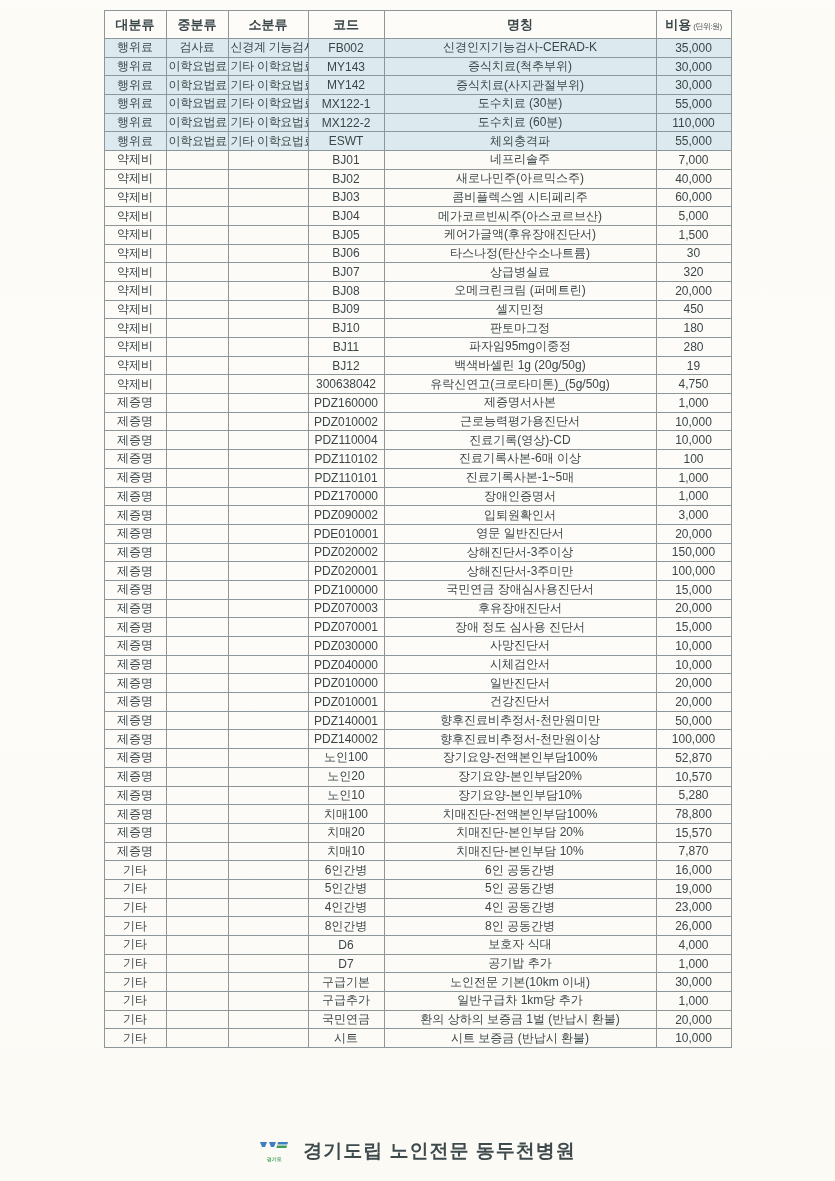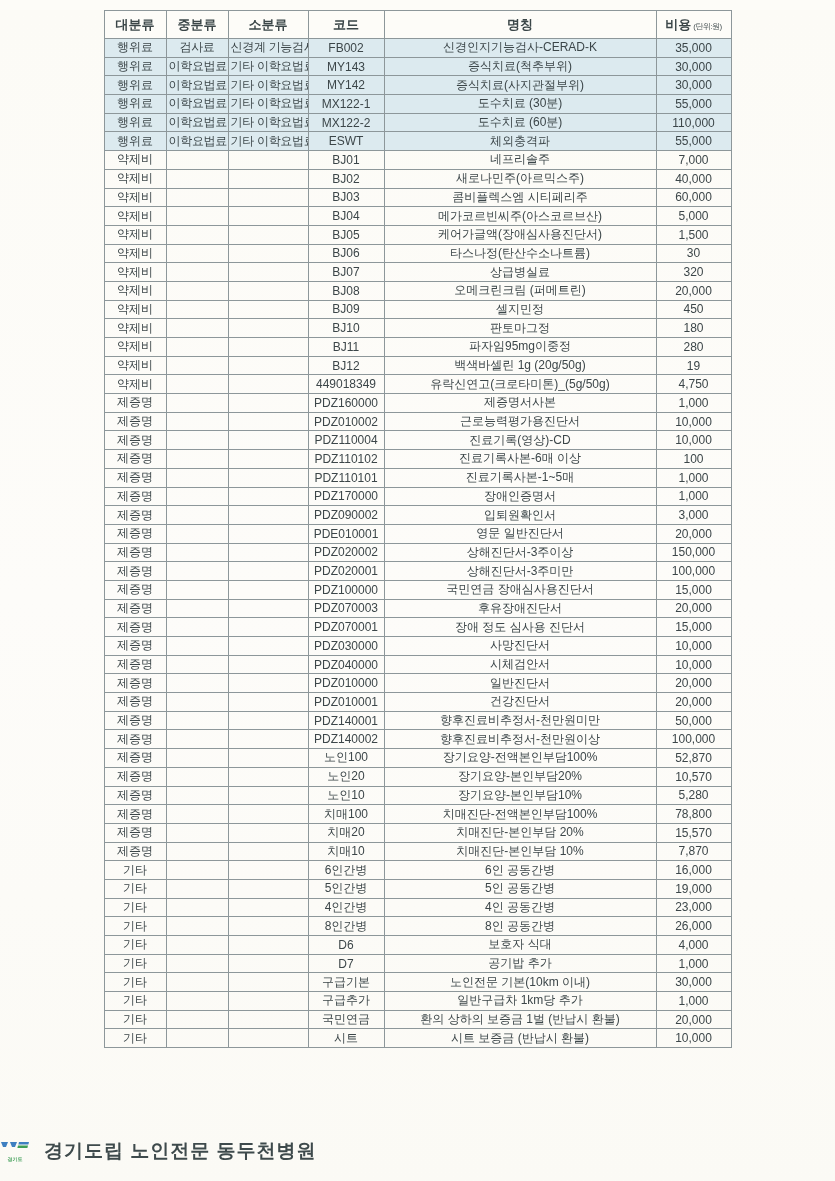--- a/index.html
+++ b/index.html
@@ -59,21 +59,21 @@
     color:#4a5456;
     margin-left:2px;
     letter-spacing:-0.5px;
   }
   .footer{
     position:absolute;
     left:0;right:0;
     top:1128px;
     display:flex;
     align-items:center;
-    justify-content:flex-start;
+    justify-content:center;
     gap:14px;
   }
   .hospital{
     font-size:19px;
     font-weight:bold;
     color:#3e4a4c;
     letter-spacing:1px;
   }
   .logo{display:inline-flex;flex-direction:column;align-items:center;line-height:1;}
   .logo-caption{font-size:5px;color:#3f9e57;font-weight:bold;margin-top:1px;}
@@ -182,21 +182,21 @@
           <td class="c-sub"></td>
           <td class="c-code">BJ04</td>
           <td class="c-name">메가코르빈씨주(아스코르브산)</td>
           <td class="c-cost">5,000</td>
         </tr>
         <tr>
           <td class="c-major">약제비</td>
           <td class="c-mid"></td>
           <td class="c-sub"></td>
           <td class="c-code">BJ05</td>
-          <td class="c-name">케어가글액(장애심사용진단서)</td>
+          <td class="c-name">케어가글액(후유장애진단서)</td>
           <td class="c-cost">1,500</td>
         </tr>
         <tr>
           <td class="c-major">약제비</td>
           <td class="c-mid"></td>
           <td class="c-sub"></td>
           <td class="c-code">BJ06</td>
           <td class="c-name">타스나정(탄산수소나트륨)</td>
           <td class="c-cost">30</td>
         </tr>
@@ -245,21 +245,21 @@
           <td class="c-mid"></td>
           <td class="c-sub"></td>
           <td class="c-code">BJ12</td>
           <td class="c-name">백색바셀린 1g (20g/50g)</td>
           <td class="c-cost">19</td>
         </tr>
         <tr>
           <td class="c-major">약제비</td>
           <td class="c-mid"></td>
           <td class="c-sub"></td>
-          <td class="c-code">449018349</td>
+          <td class="c-code">300638042</td>
           <td class="c-name">유락신연고(크로타미톤)_(5g/50g)</td>
           <td class="c-cost">4,750</td>
         </tr>
         <tr>
           <td class="c-major">제증명</td>
           <td class="c-mid"></td>
           <td class="c-sub"></td>
           <td class="c-code">PDZ160000</td>
           <td class="c-name">제증명서사본</td>
           <td class="c-cost">1,000</td>

